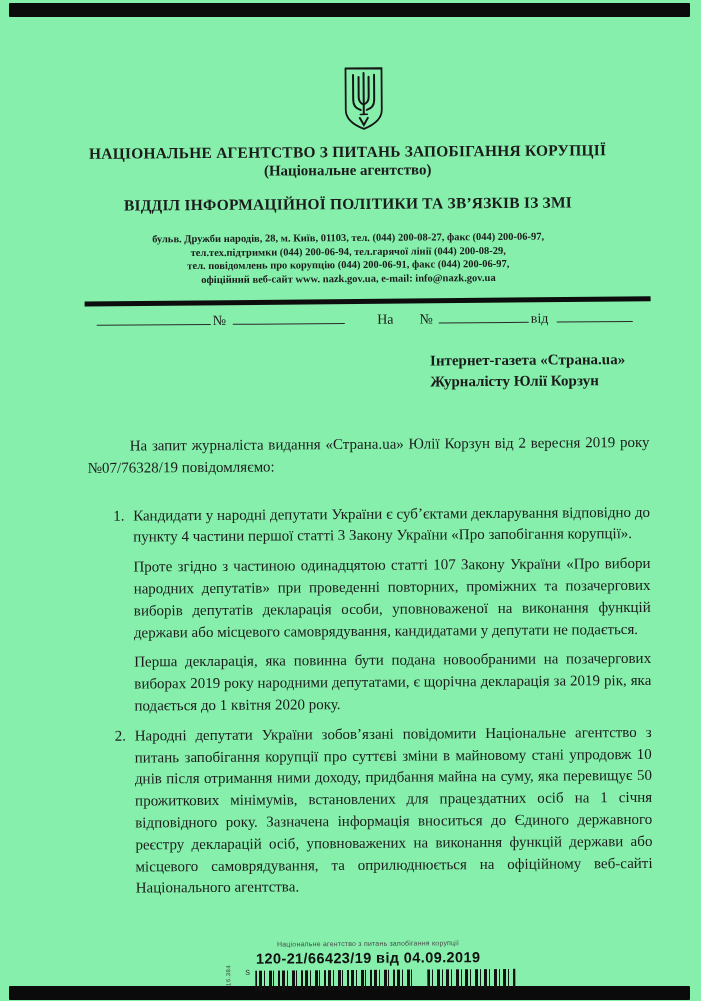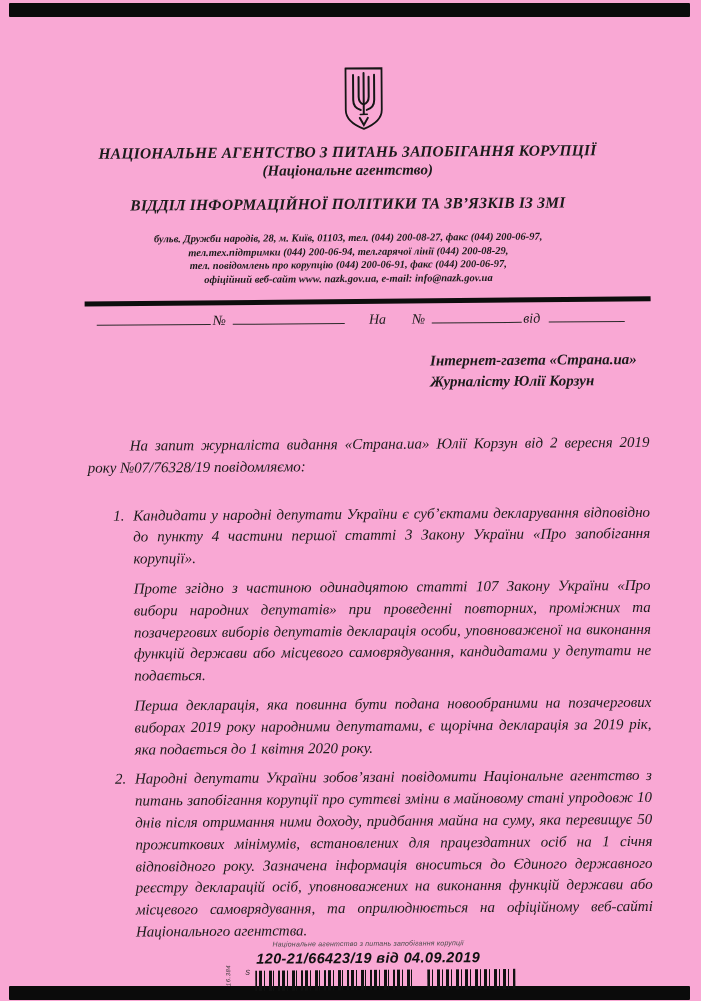--- a/index.html
+++ b/index.html
@@ -1,20 +1,20 @@
 <!DOCTYPE html>
 <html><head>
 <meta charset="utf-8">
 <style>
   html,body{margin:0;padding:0;}
   body{
     width:701px;height:1001px;overflow:hidden;background:#ffffff;
     font-family:"Liberation Serif", serif;color:#1b1b1b;position:relative;
   }
-  .page{position:absolute;inset:0;background:#f9a8d4;font-style:italic;}
+  .page{position:absolute;inset:0;background:#86efac;}
   
   .scan-bar{position:absolute;left:9px;width:681px;height:14px;background:#0b0b0b;border-radius:1px;}
   .scan-bar.top{top:3px;}
   .scan-bar.bottom{top:986px;}
   
   .tilt{position:absolute;inset:0;transform:rotate(-0.4deg);transform-origin:50% 50%;}
 
   .emblem{position:absolute;left:344px;top:66px;width:45px;height:66px;}
   .emblem svg{width:100%;height:100%;}
 
@@ -26,21 +26,21 @@
     font-weight:bold;font-size:15.5px;letter-spacing:.2px;white-space:nowrap;}
   .address{position:absolute;left:60px;top:231px;width:580px;text-align:center;
     font-weight:bold;font-size:10.5px;line-height:13.5px;}
   .rule{position:absolute;left:86px;top:299px;width:566px;height:5px;background:#0d0d0d;
     transform:rotate(-0.15deg);}
 
   .ref-row{position:absolute;left:98px;top:310px;width:560px;font-size:14px;white-space:nowrap;}
   .ref-row .blank{display:inline-block;border-bottom:1.5px solid #2a2a2a;height:13px;vertical-align:baseline;}
   .ref-row .lbl{display:inline-block;padding:0 2px;}
   .b1{width:114px;} .b2{width:112px;margin-left:5px;} .b3{width:90px;margin-left:4px;} .b4{width:76px;margin-left:6px;}
-  .sp-na{margin-left:22px;} .sp-no2{margin-left:22px;} .sp-vid{margin-left:0;}
+  .sp-na{margin-left:30px;} .sp-no2{margin-left:22px;} .sp-vid{margin-left:0;}
 
   .addressee{position:absolute;left:431px;top:351px;width:240px;
     font-weight:bold;font-size:15px;line-height:21px;white-space:nowrap;}
 
   .body-text{position:absolute;left:88px;top:434px;width:562px;
     font-size:15px;line-height:21.8px;text-align:justify;text-align-last:left;}
   .body-text p{margin:0;}
   .intro{text-indent:42px;margin-bottom:26px !important;}
   .list-item{position:relative;padding-left:45px;}
   .list-item .num{position:absolute;left:25px;top:0;}

